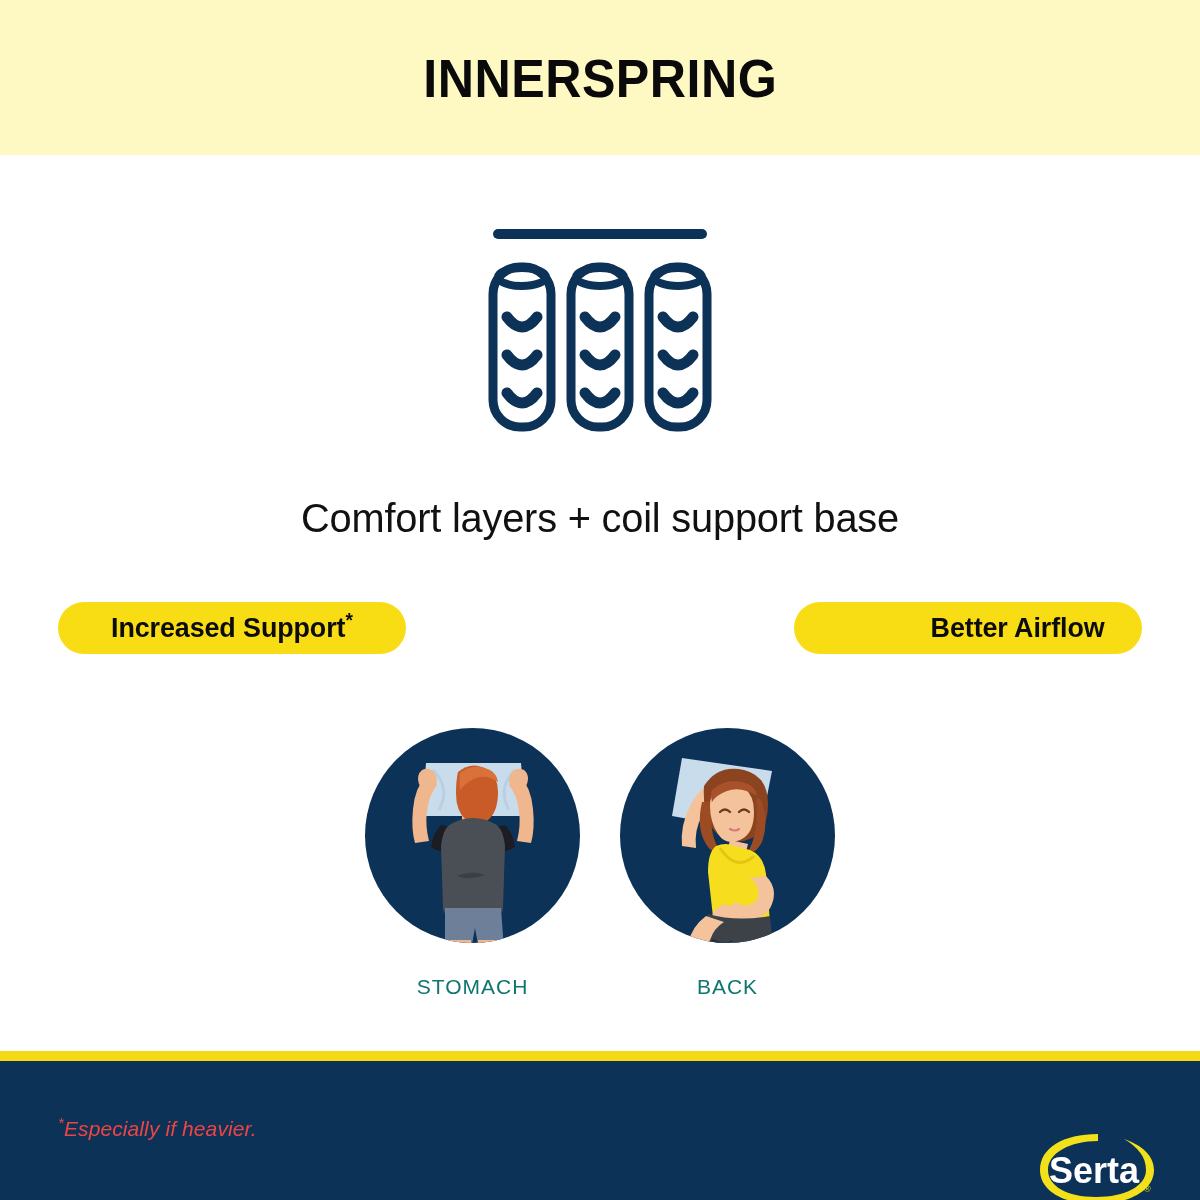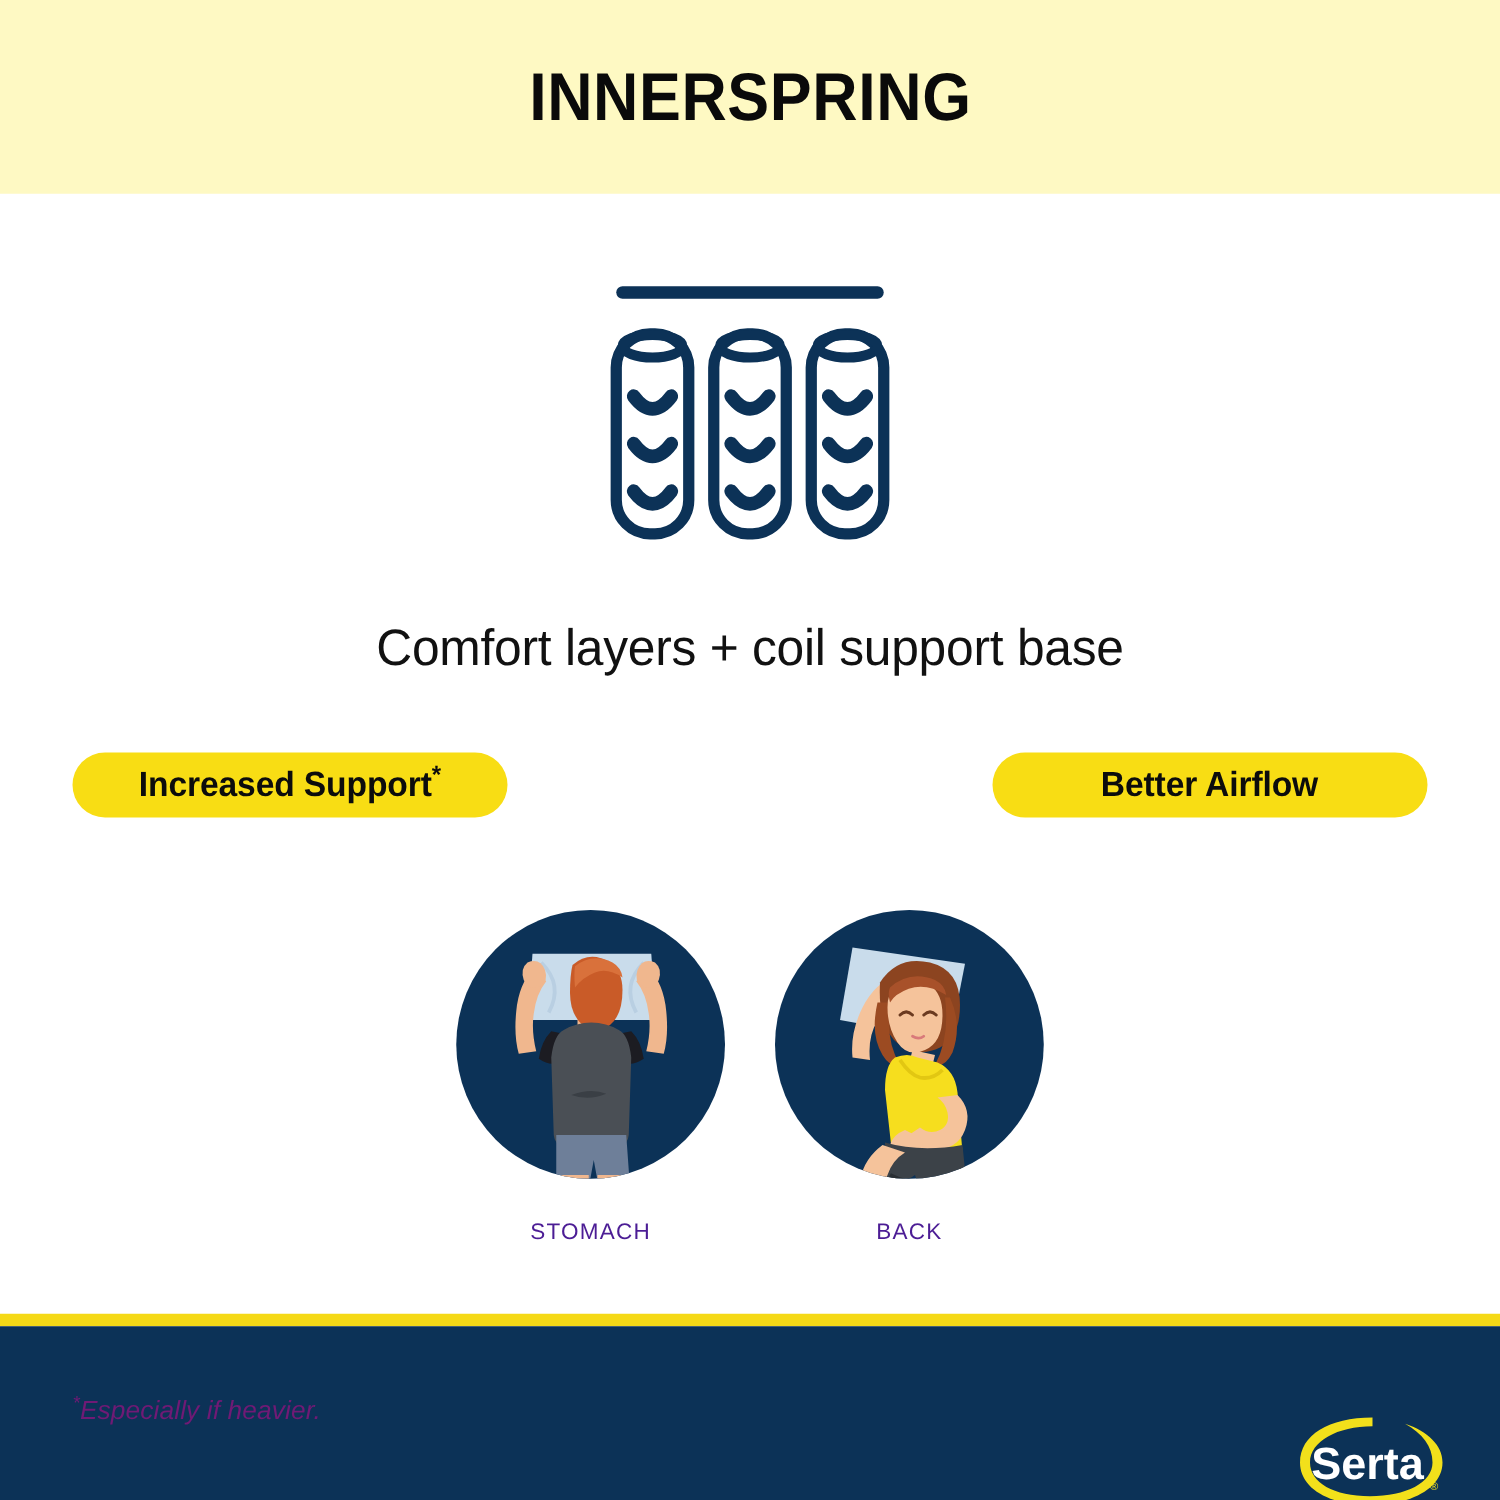--- a/index.html
+++ b/index.html
@@ -76,21 +76,21 @@
     border-radius: 30px;
     height: 52px;
     display: flex;
     align-items: center;
     justify-content: center;
     padding: 0 34px;
     box-sizing: border-box;
   }
   .pill-0 { min-width: 348px; }
   .pill-1 { min-width: 342px; }
-  .pill-2 { min-width: 348px; }
+  .pill-2 { min-width: 348px; justify-content: flex-end; }
   .pill-label {
     font-size: 28px;
     font-weight: 600;
     color: #0c0c0c;
     white-space: nowrap;
     letter-spacing: -0.1px;
     transform: scaleX(0.96);
   }
   .pill-star {
     font-size: 20px;
@@ -117,23 +117,23 @@
   .sleeper-circle {
     width: 215px;
     height: 215px;
     border-radius: 50%;
     background: #0c3257;
     overflow: hidden;
     position: relative;
   }
   .sleeper-label {
     margin-top: 32px;
-    font-size: 18px;
+    font-size: 21px;
     letter-spacing: 1px;
-    color: #4c1d95;
+    color: #0f766e;
     font-weight: 400;
   }
 
   
   .footer-stripe {
     position: absolute;
     left: 0;
     top: 1051px;
     width: 1200px;
     height: 10px;
@@ -146,21 +146,21 @@
     width: 1200px;
     height: 139px;
     background: #0c3257;
   }
   .footnote {
     position: absolute;
     left: 58px;
     top: 1117px;
     font-size: 21px;
     font-style: italic;
-    color: #701a75;
+    color: #ef4444;
     letter-spacing: 0.1px;
   }
   .footnote .fstar {
     font-size: 15px;
     vertical-align: super;
     line-height: 0;
   }
   .logo {
     position: absolute;
     right: 38px;

